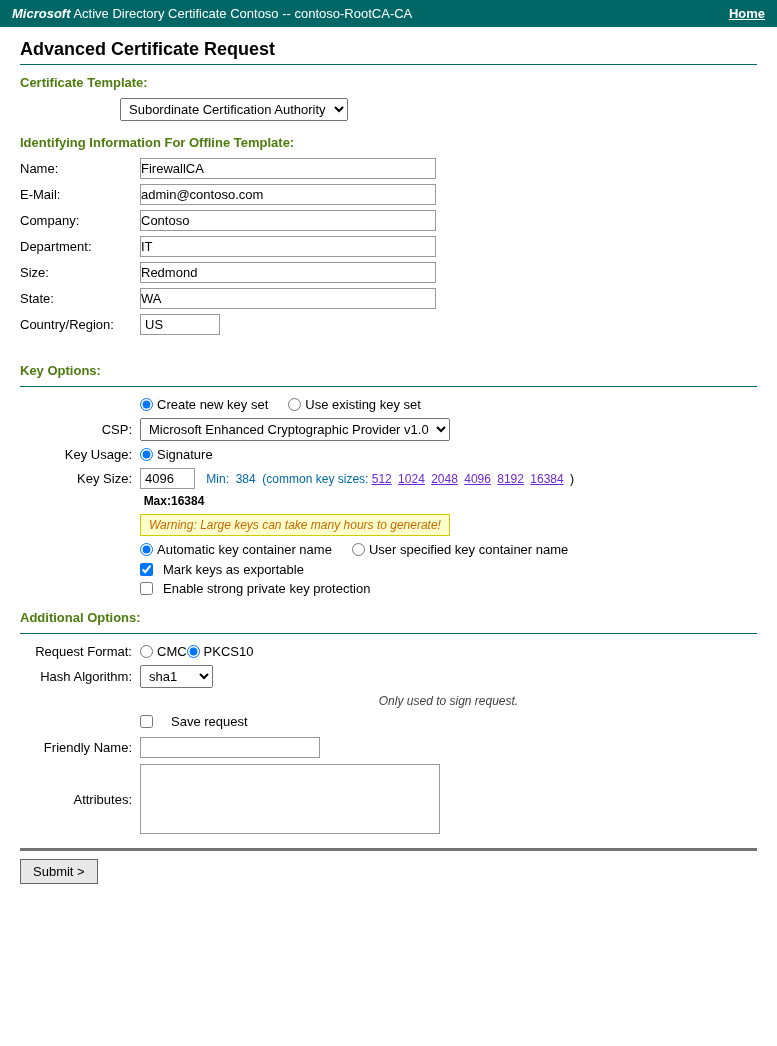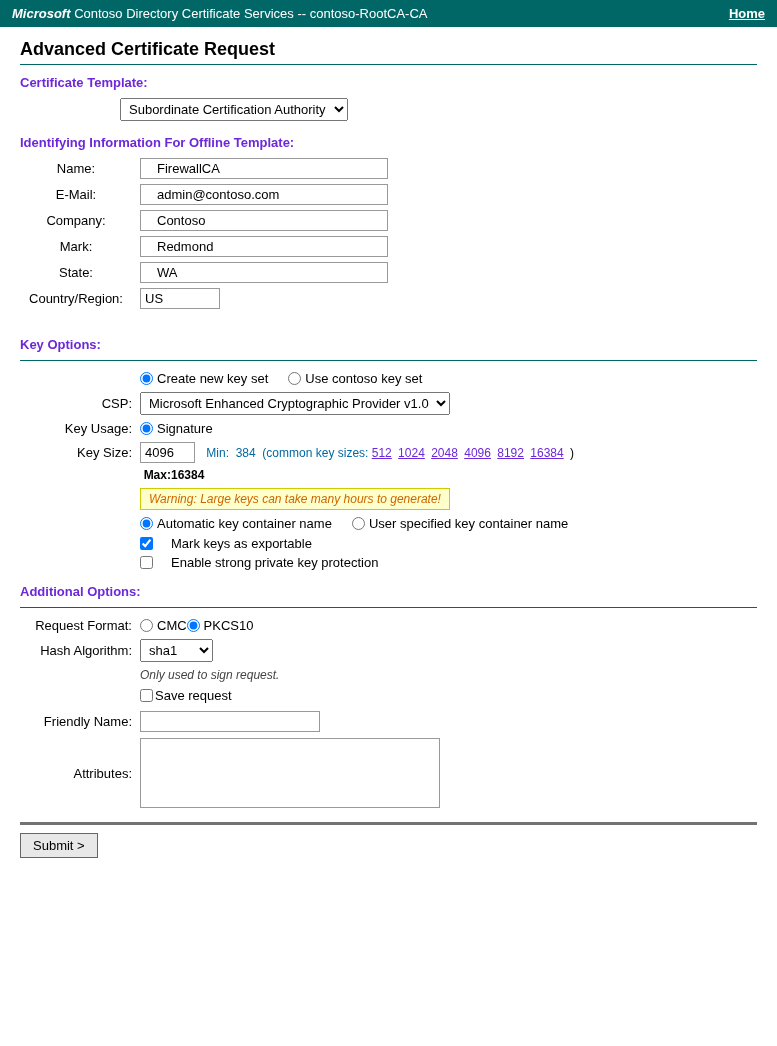--- a/index.html
+++ b/index.html
@@ -49,21 +49,21 @@
     .section-divider {
       border: none;
       border-top: 1px solid #006666;
       margin-bottom: 10px;
     }
 
     .section-header {
       font-size: 13px;
       font-weight: bold;
       margin-bottom: 8px;
-      color: #6d28d9;
+      color: #4d7c0f;
     }
 
     
     .template-section {
       margin-bottom: 14px;
     }
     .template-select-row {
       padding-left: 100px;
       margin-bottom: 10px;
     }
@@ -76,30 +76,30 @@
     
     .form-section {
       margin-bottom: 28px;
     }
     .form-row {
       display: flex;
       align-items: center;
       margin-bottom: 5px;
     }
     .form-label {
-      text-align: center;
+      text-align: left;
       width: 120px;
       padding-right: 8px;
       font-size: 13px;
       color: #000;
       flex-shrink: 0;
     }
     .form-input {
-      width: 248px;
-      padding: 2px 16px;
+      width: 296px;
+      padding: 2px 0;
       font-size: 13px;
       border: 1px solid #999;
     }
     .form-input-small {
       width: 80px;
       padding: 2px 4px;
       font-size: 13px;
       border: 1px solid #999;
     }
 
@@ -180,21 +180,21 @@
       align-items: center;
       padding-left: 120px;
       margin-bottom: 5px;
       gap: 20px;
     }
     .checkbox-row {
       display: flex;
       align-items: center;
       padding-left: 120px;
       margin-bottom: 4px;
-      gap: 18px;
+      gap: 10px;
       font-size: 13px;
     }
 
     
     .additional-section {
       margin-bottom: 14px;
     }
     .add-row {
       display: flex;
       align-items: center;
@@ -215,27 +215,28 @@
     .hash-select {
       font-size: 13px;
       padding: 2px 4px;
     }
     .italic-note {
       font-style: italic;
       font-size: 12px;
       color: #444;
       padding-left: 120px;
       margin-bottom: 6px;
+      text-align: center;
     }
     .save-checkbox-row {
       display: flex;
       align-items: center;
       padding-left: 120px;
       margin-bottom: 8px;
-      gap: 2px;
+      gap: 18px;
       font-size: 13px;
     }
     .attributes-textarea {
       width: 300px;
       height: 70px;
       border: 1px solid #999;
       font-size: 12px;
       resize: none;
     }
     .friendly-input {
@@ -265,21 +266,21 @@
       border-top: 1px solid #006666;
       margin-bottom: 10px;
     }
   </style>
 </head>
 <body>
 
 <div class="header">
   <div class="header-title">
     <em>Microsoft</em>
-    <span> Contoso Directory Certificate Services</span>
+    <span> Active Directory Certificate Contoso</span>
     <span> -- </span>
     <span>contoso-RootCA-CA</span>
   </div>
   <div class="header-home">
     <a href="#">Home</a>
   </div>
 </div>
 
 <div class="content">
 
@@ -303,21 +304,25 @@
     </div>
     <div class="form-row">
       <label class="form-label">E-Mail:</label>
       <input type="text" class="form-input" value="admin@contoso.com" style="">
     </div>
     <div class="form-row">
       <label class="form-label">Company:</label>
       <input type="text" class="form-input" value="Contoso" style="">
     </div>
     <div class="form-row">
-      <label class="form-label">Mark:</label>
+      <label class="form-label">Department:</label>
+      <input type="text" class="form-input" value="IT" style="">
+    </div>
+    <div class="form-row">
+      <label class="form-label">Size:</label>
       <input type="text" class="form-input" value="Redmond" style="">
     </div>
     <div class="form-row">
       <label class="form-label">State:</label>
       <input type="text" class="form-input" value="WA" style="">
     </div>
     <div class="form-row">
       <label class="form-label">Country/Region:</label>
       <input type="text" class="form-input-small" value="US" style="">
     </div>
@@ -328,21 +333,21 @@
     <hr class="section-divider">
 
     
     <div class="key-create-row">
       <label class="radio-label">
         <input type="radio" name="keyset" checked="" style="">
         <span>Create new key set</span>
       </label>
       <label class="radio-label">
         <input type="radio" name="keyset" style="">
-        <span>Use contoso key set</span>
+        <span>Use existing key set</span>
       </label>
     </div>
 
     
     <div class="key-row">
       <div class="key-label">CSP:</div>
       <select class="csp-select">
         <option>Microsoft Enhanced Cryptographic Provider v1.0</option>
       </select>
     </div>

